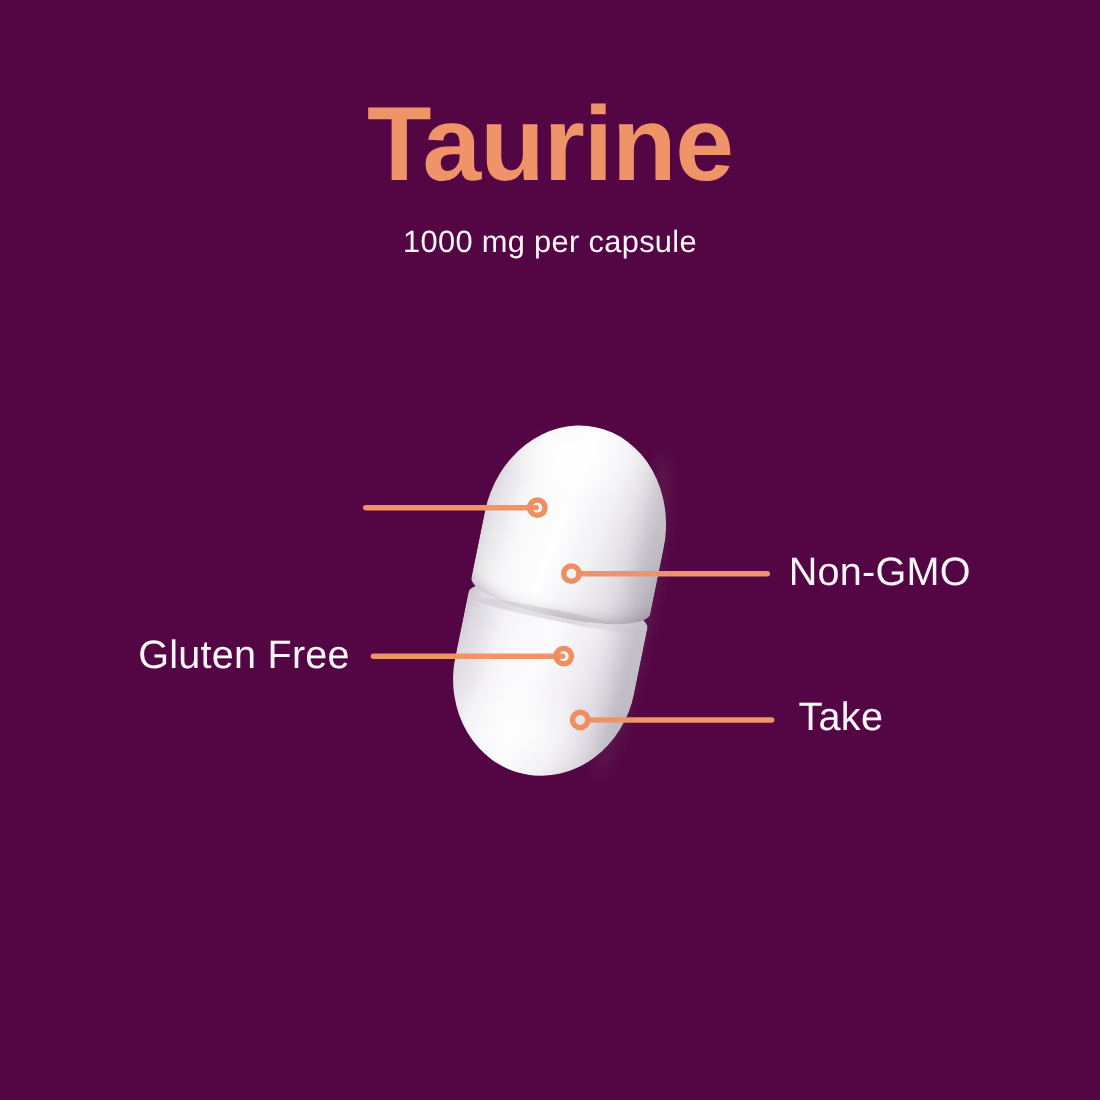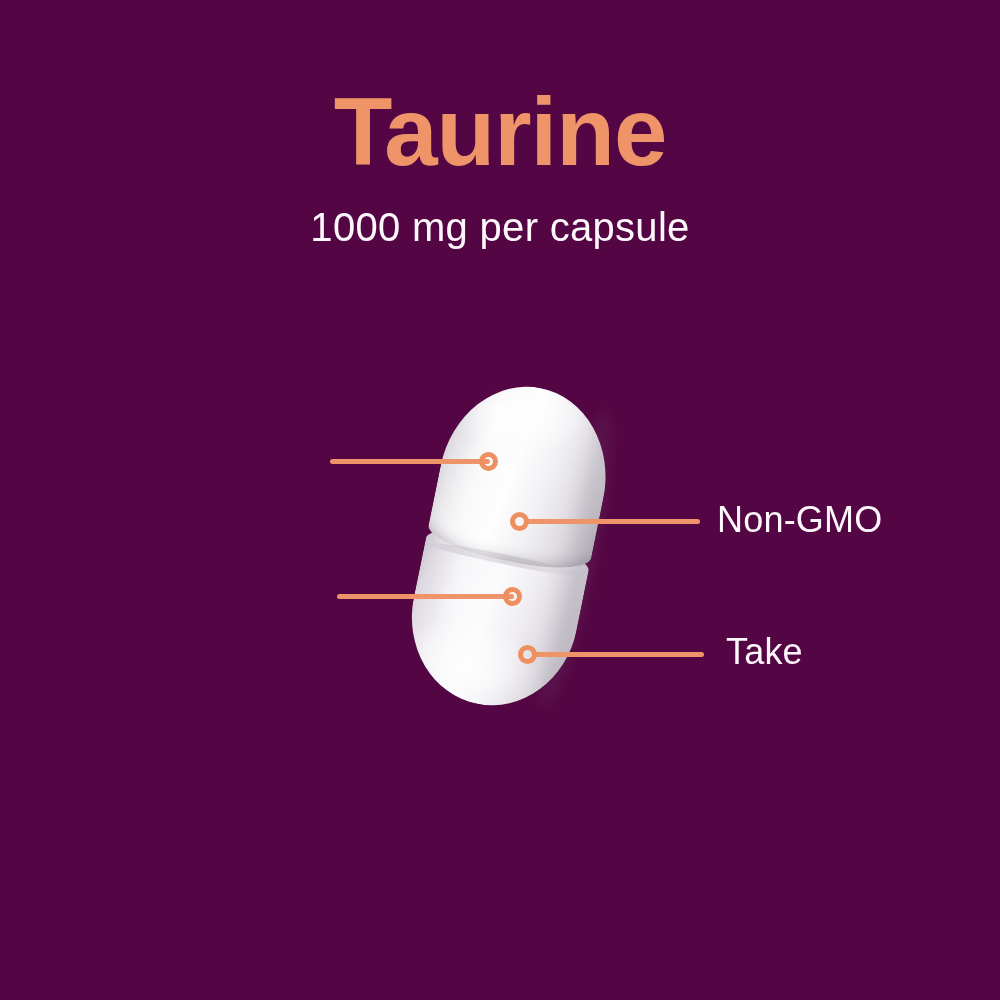--- a/index.html
+++ b/index.html
@@ -34,21 +34,21 @@
     line-height: 1.0;
     white-space: nowrap;
   }
   #product-dosage {
     position: absolute;
     left: 0;
     top: 205px;
     width: 1000px;
     text-align: center;
     color: #fdf7fb;
-    font-size: 40px;
+    font-size: 28px;
     font-weight: 400;
     letter-spacing: 0.3px;
     line-height: 1.1;
     white-space: nowrap;
   }
 
   
   #capsule-wrap {
     position: absolute;
     left: 404px;
@@ -228,19 +228,20 @@
 
   <div class="callout-line" id="line-0"></div>
   <div class="callout-ring" id="ring-0"></div>
 
   <div class="callout-line" id="line-1"></div>
   <div class="callout-ring" id="ring-1"></div>
   <div class="callout-label label-right" id="label-1">Non-GMO</div>
 
   <div class="callout-line" id="line-2"></div>
   <div class="callout-ring" id="ring-2"></div>
+  <div class="callout-label label-left" id="label-2">Gluten Free</div>
 
   <div class="callout-line" id="line-3"></div>
   <div class="callout-ring" id="ring-3"></div>
   <div class="callout-label label-right" id="label-3">Take</div>
 
 
 </div>
 
 </body></html>

